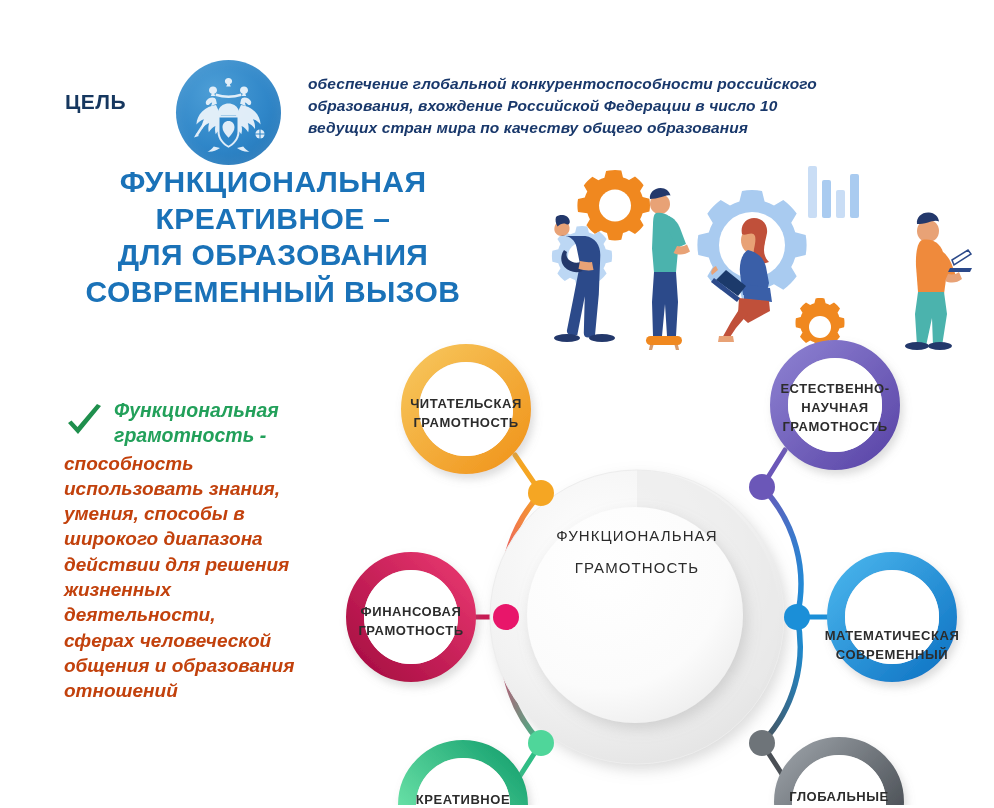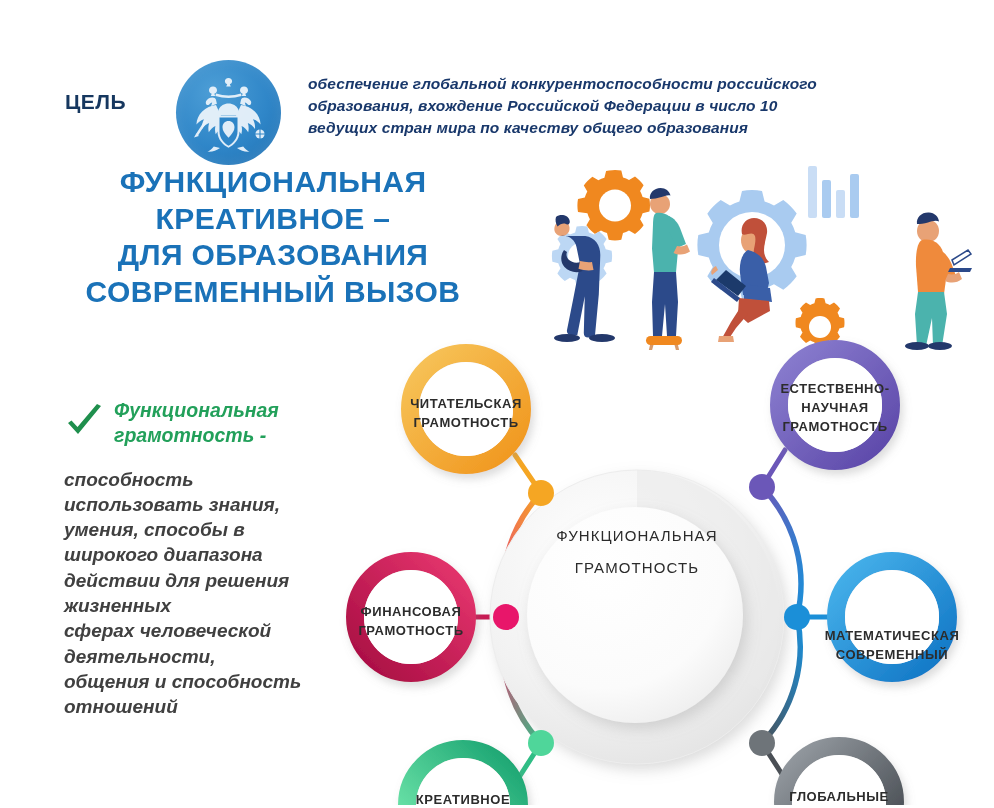--- a/index.html
+++ b/index.html
@@ -49,22 +49,22 @@
   
   #definition{position:absolute;left:62px;top:398px;width:320px;}
   #check-icon{position:absolute;left:2px;top:6px;width:42px;height:42px;}
   #def-head{
     margin-left:52px;
     font-size:19.5px;font-weight:bold;font-style:italic;color:#22a05a;
     line-height:1.3;
   }
   #def-head div{white-space:nowrap;}
   #def-body{
-    margin-top:18px;margin-left:2px;
-    font-size:19px;font-weight:bold;font-style:italic;color:#404040;
+    margin-top:2px;margin-left:2px;
+    font-size:19px;font-weight:bold;font-style:italic;color:#c2410c;
     line-height:1.33;
   }
   #def-body div{white-space:nowrap;}
 
   
   #diagram{position:absolute;left:330px;top:335px;width:640px;height:470px;}
   #diagram svg{position:absolute;left:0;top:0;}
 
   .node-label{
     position:absolute;text-align:center;
@@ -227,23 +227,23 @@
       <div>Функциональная</div>
       <div>грамотность -</div>
     </div>
     <div id="def-body">
       <div>способность</div>
       <div>использовать знания,</div>
       <div>умения, способы в</div>
       <div>широкого диапазона</div>
       <div>действии для решения</div>
       <div>жизненных</div>
+      <div>деятельности,</div>
       <div>сферах человеческой</div>
-      <div>деятельности,</div>
-      <div>общения и способность</div>
+      <div>общения и образования</div>
       <div>отношений</div>
     </div>
   </div>
 
   <div id="diagram">
     <svg width="640" height="470" viewBox="0 0 640 470" aria-hidden="true">
       <defs>
         <linearGradient id="gOrange" x1="0" y1="0" x2="1" y2="1">
           <stop offset="0%" stop-color="#f7c55b"></stop>
             <stop offset="100%" stop-color="#f0951c"></stop>

